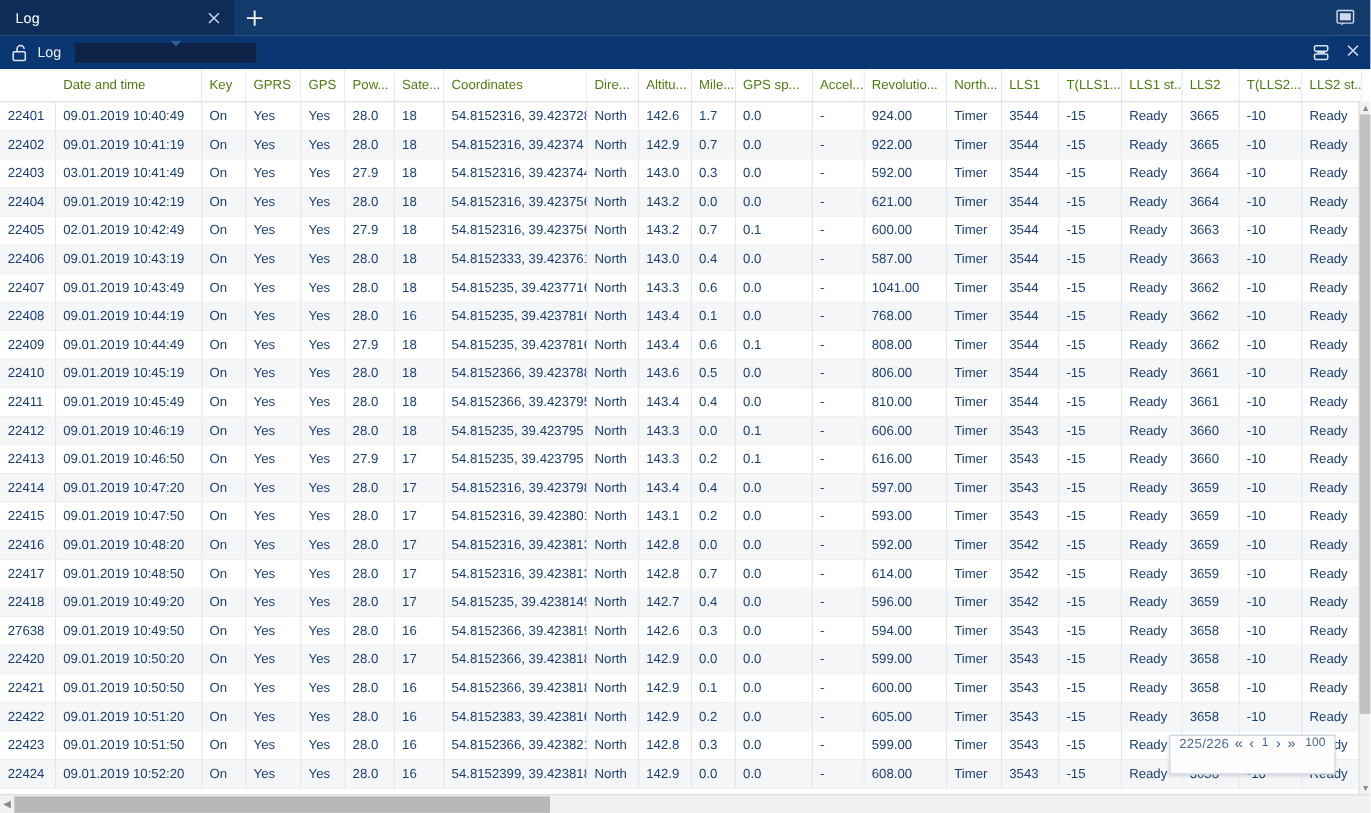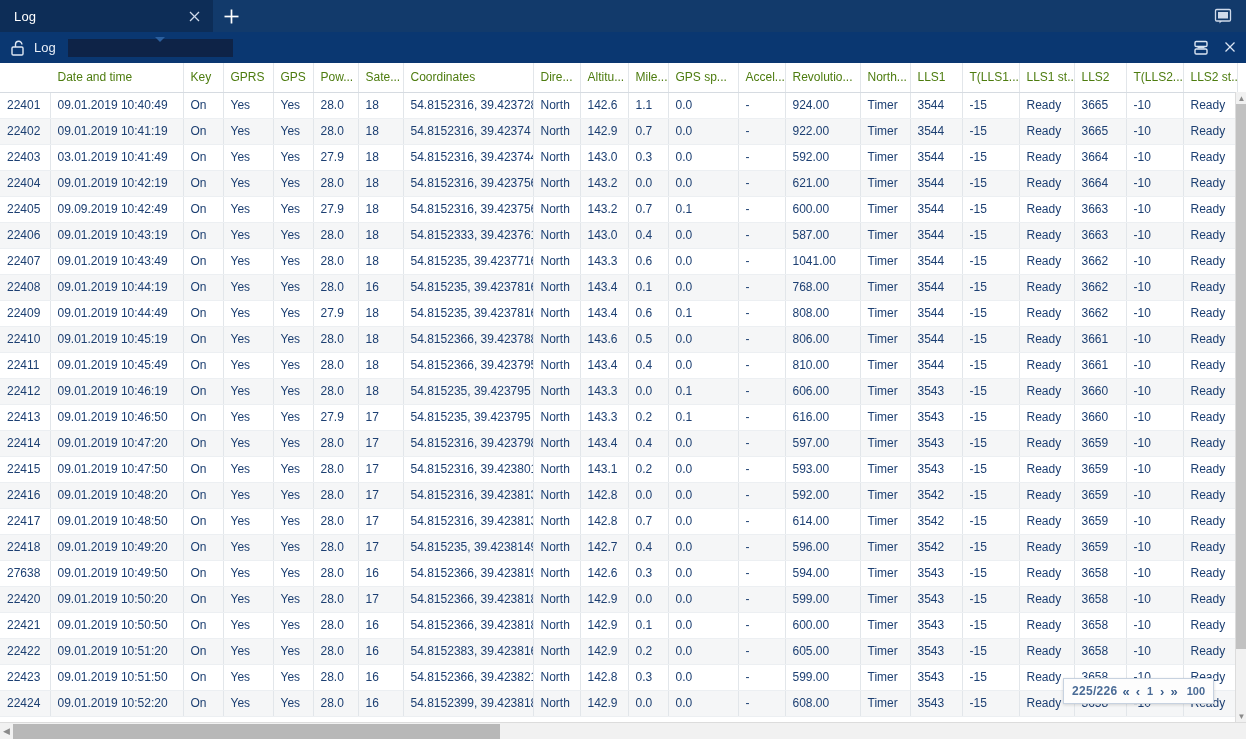--- a/index.html
+++ b/index.html
@@ -125,23 +125,23 @@
     color: #8a8a8a; font-size: 9px; cursor: pointer;
   }
   .hscroll-thumb {
     position: absolute; left: 13px; top: 1px; width: 487px; height: 15px;
     background: #b8b8b8; cursor: pointer;
   }
 
   
   .pager {
     position: absolute; right: 32px; bottom: 18px;
-    height: 26px; background: #fdfdfd; border: 1px solid #c7d2e0;
-    display: flex; align-items: center; gap: 4px; padding: 0 8px;
-    box-shadow: 0 1px 3px rgba(0,0,0,.14); z-index: 20; font-weight: bold;
+    height: 36px; background: #fdfdfd; border: 1px solid #c7d2e0;
+    display: flex; gap: 4px; padding: 0 8px;
+    box-shadow: 0 1px 3px rgba(0,0,0,.14); z-index: 20;
   }
   .pager-count { font-size: 12px; color: #4a6b96; letter-spacing: .3px; }
   .pager-btn {
     font-size: 13px; color: #3c5f8c; cursor: pointer; padding: 0 1px;
     line-height: 1; user-select: none;
   }
   .pager-cur {
     font-size: 11px; color: #4a6b96; padding: 0 1px; min-width: 10px; text-align: center;
   }
   .pager-size { font-size: 11px; color: #4a6b96; margin-left: 4px; }
@@ -264,21 +264,21 @@
             <td class="idcell">22401</td>
             <td>09.01.2019 10:40:49</td>
             <td>On</td>
             <td>Yes</td>
             <td>Yes</td>
             <td>28.0</td>
             <td>18</td>
             <td>54.8152316, 39.4237283</td>
             <td>North</td>
             <td>142.6</td>
-            <td>1.1</td>
+            <td>1.7</td>
             <td>0.0</td>
             <td>-</td>
             <td>924.00</td>
             <td>Timer</td>
             <td>3544</td>
             <td>-15</td>
             <td>Ready</td>
             <td>3665</td>
             <td>-10</td>
             <td>Ready</td>
@@ -347,21 +347,21 @@
             <td>Timer</td>
             <td>3544</td>
             <td>-15</td>
             <td>Ready</td>
             <td>3664</td>
             <td>-10</td>
             <td>Ready</td>
           </tr>
           <tr>
             <td class="idcell">22405</td>
-            <td>09.09.2019 10:42:49</td>
+            <td>02.01.2019 10:42:49</td>
             <td>On</td>
             <td>Yes</td>
             <td>Yes</td>
             <td>27.9</td>
             <td>18</td>
             <td>54.8152316, 39.4237566</td>
             <td>North</td>
             <td>143.2</td>
             <td>0.7</td>
             <td>0.1</td>

